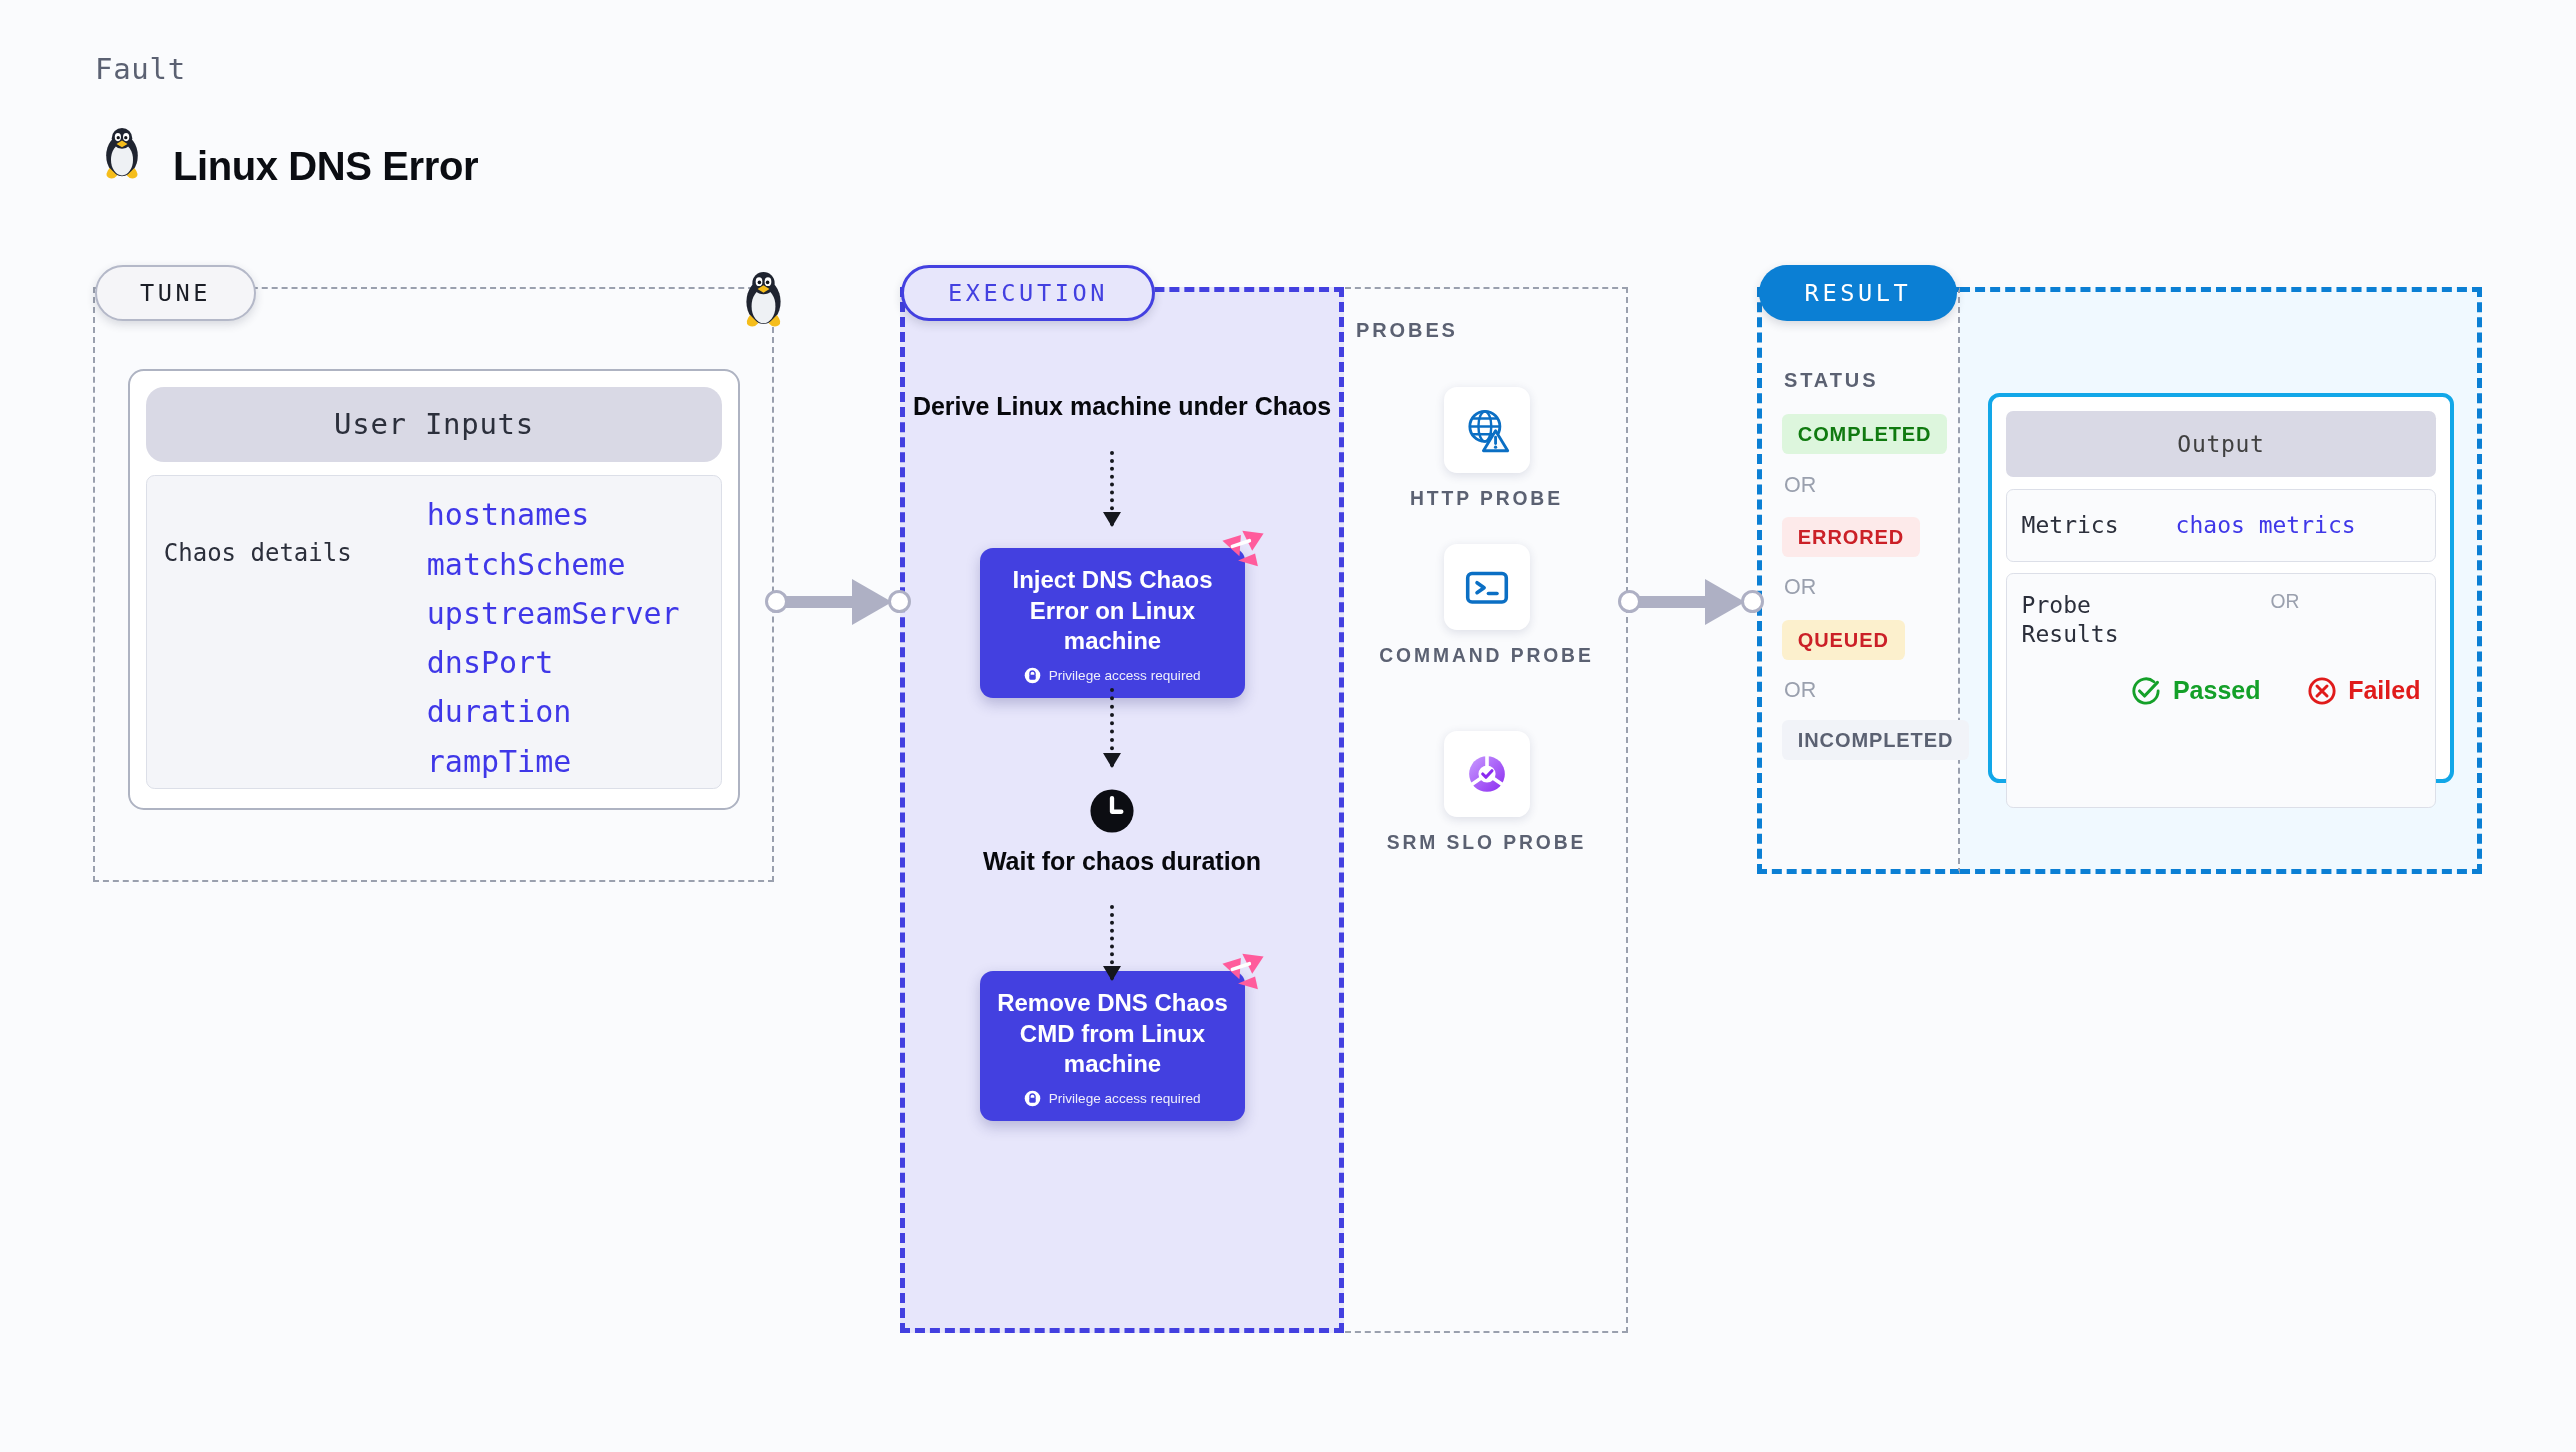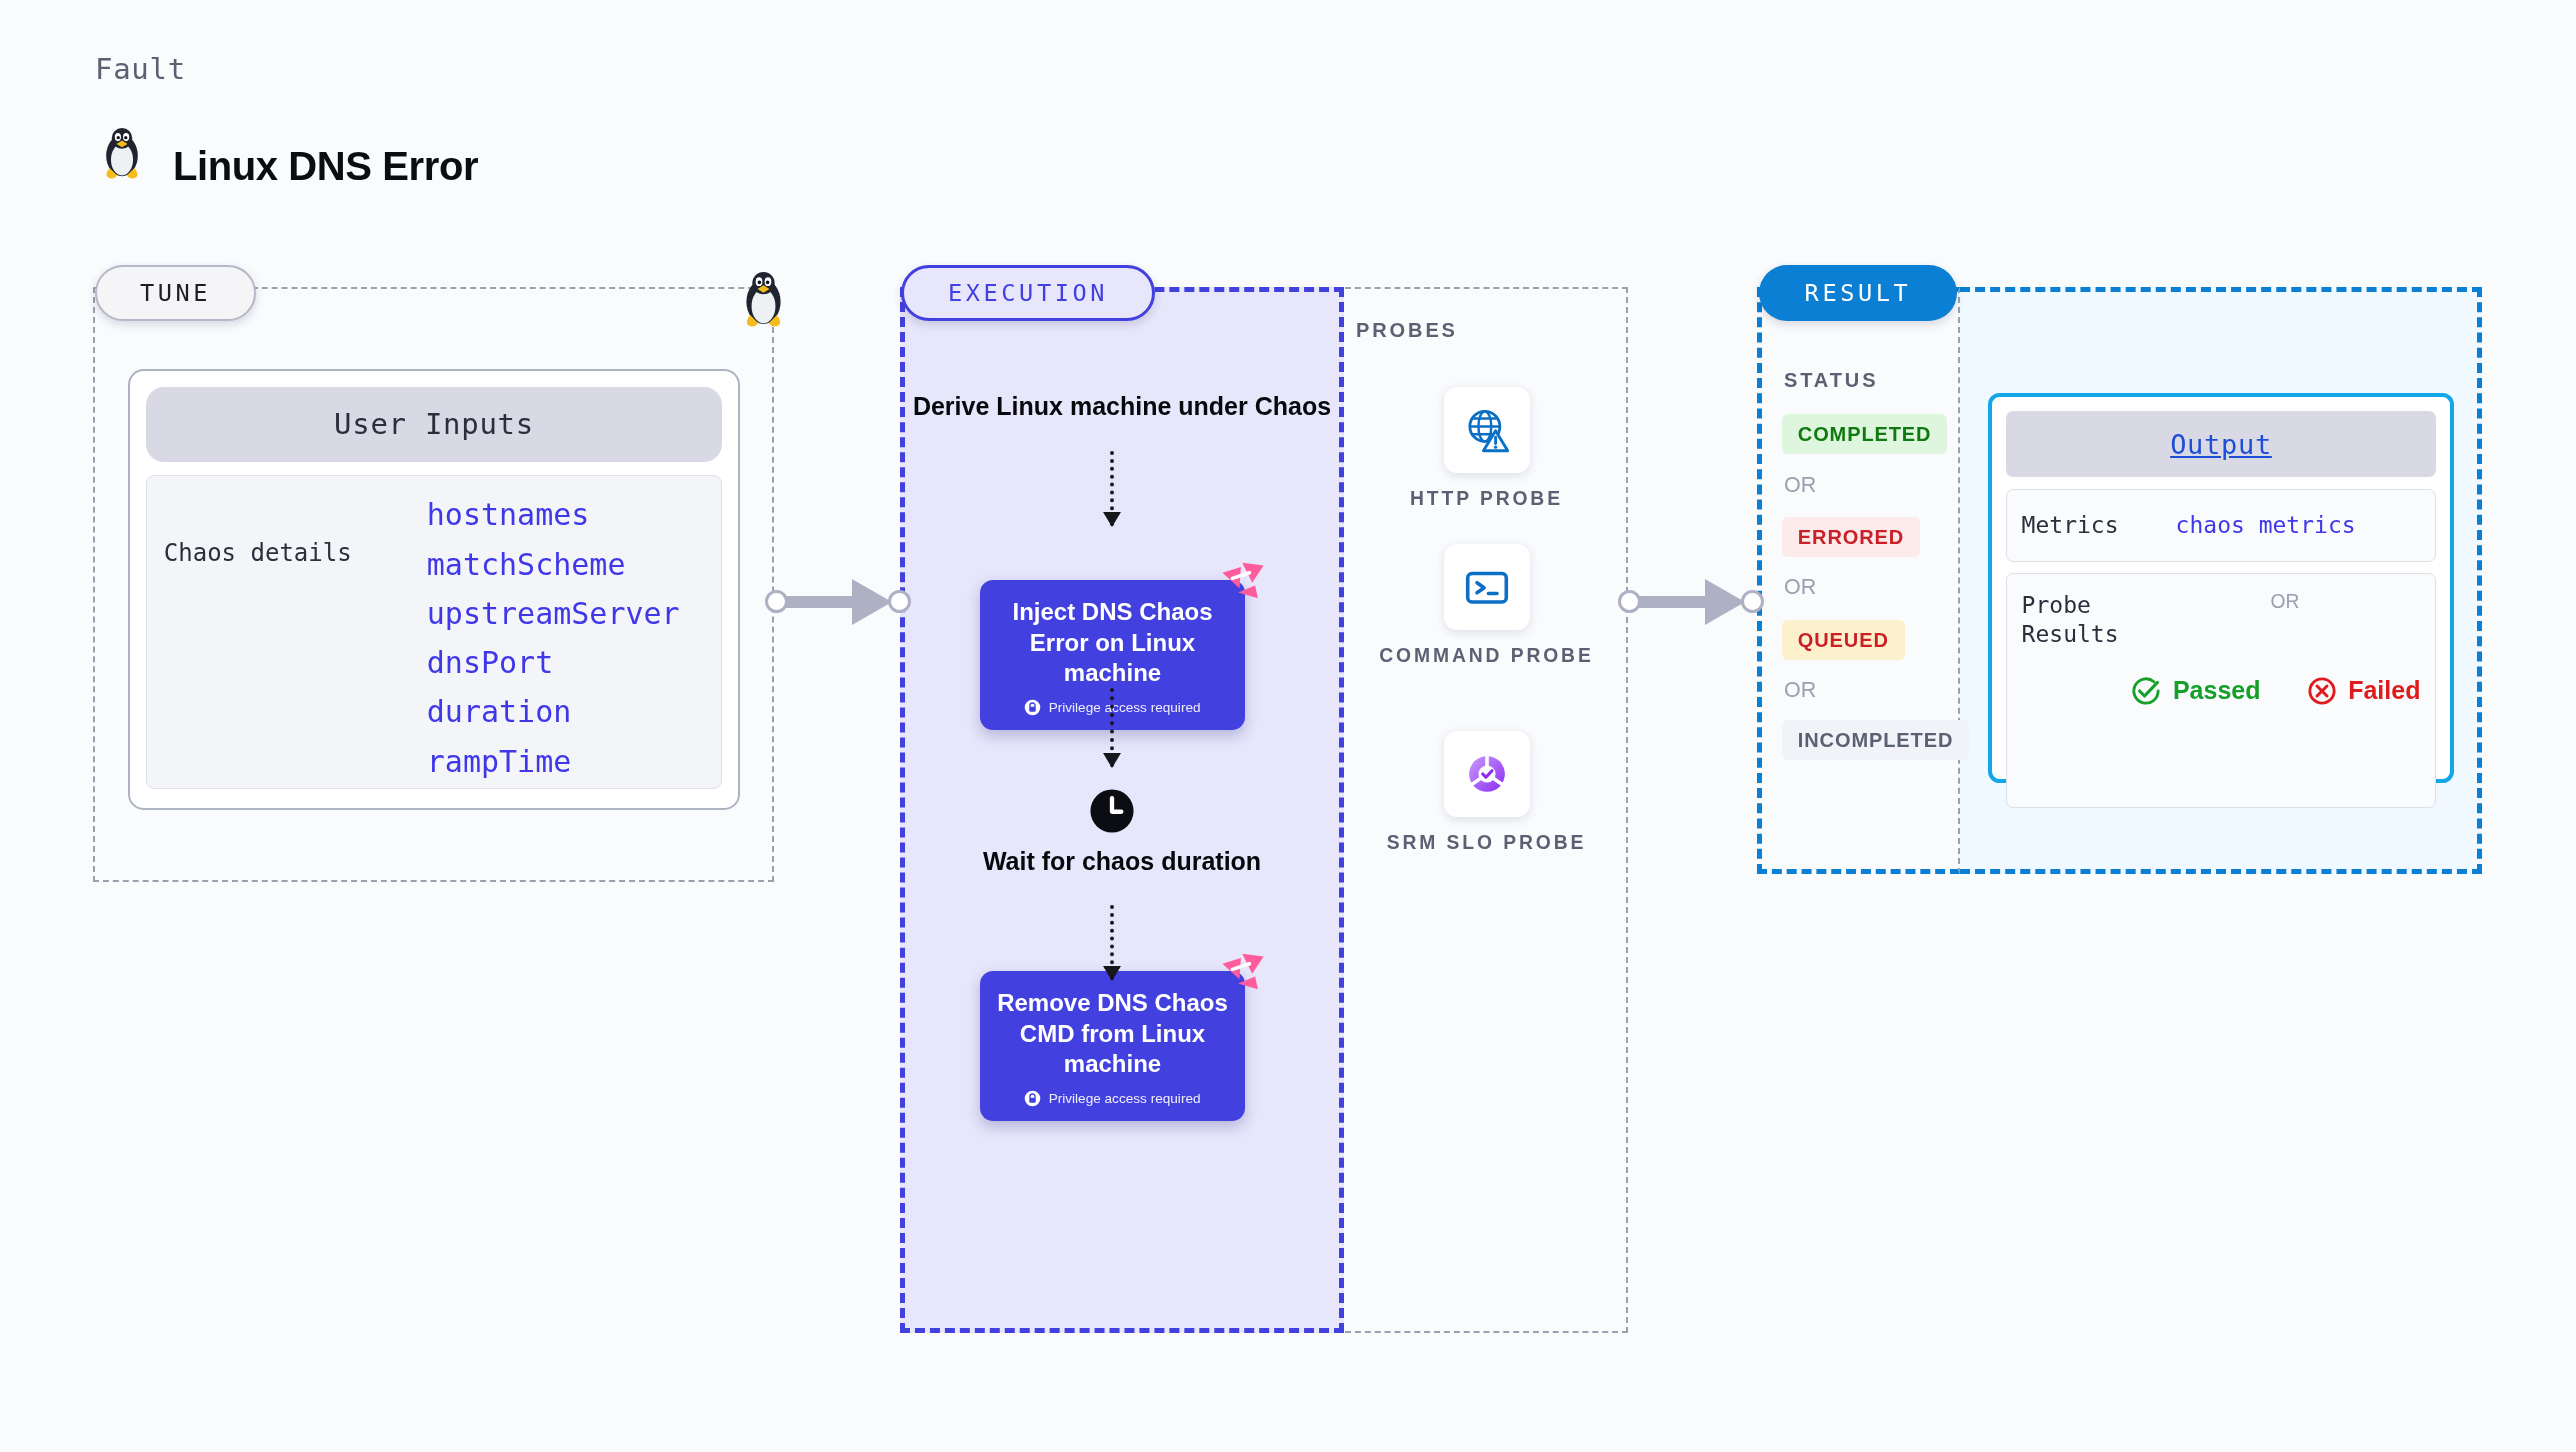--- a/index.html
+++ b/index.html
@@ -145,21 +145,21 @@
     background: #4340e0; border-radius: 13px;
     color: #ffffff; text-align: center;
     padding: 17px 11.5px 14.3px;
     box-shadow: 0 5.7px 14.3px rgba(40,40,120,.25);
   }
   .chaos-node .ttl { font-size: 24px; font-weight: bold; line-height: 1.28; }
   .chaos-node .priv {
     margin-top: 10px; display: flex; align-items: center; justify-content: center; gap: 7.2px;
     font-size: 13.6px; color: #eeeefb;
   }
-  .node-1 { left: 980px; top: 548px; margin-top: 32px; }
+  .node-1 { left: 980px; top: 548px; }
   .node-2 { left: 980px; top: 971px; }
 
   .corner-logo { position: absolute; right: -20px; top: -18.6px; width: 44px; height: 39px; }
 
   .clock-icon {
     position: absolute; left: 1089px; top: 788px;
     width: 46px; height: 46px;
   }
 
   
@@ -238,21 +238,21 @@
   
   .out-card {
     position: absolute; left: 1988px; top: 393px; width: 466px; height: 390px;
     background: #ffffff; border: 4.3px solid #12a7e8; border-radius: 11.5px;
     padding: 14.3px;
   }
   .out-head {
     height: 66px; background: #d9d9e5; border-radius: 7.2px;
     display: flex; align-items: center; justify-content: center;
     font-family: "DejaVu Sans Mono", monospace;
-    font-size: 27px; color: #1d4ed8; letter-spacing: 0.7px; text-decoration: underline;
+    font-size: 23px; color: #404040; letter-spacing: 0.7px;
   }
   .out-row {
     margin-top: 11.5px; background: #fafbfd;
     border: 1.4px solid #dcdfe8; border-radius: 7.2px;
     display: flex; padding: 17px 14.3px;
   }
   .out-row.r1 { height: 73px; align-items: center; }
   .out-row.r2 { height: 235px; }
   .out-key {
     width: 154px;

